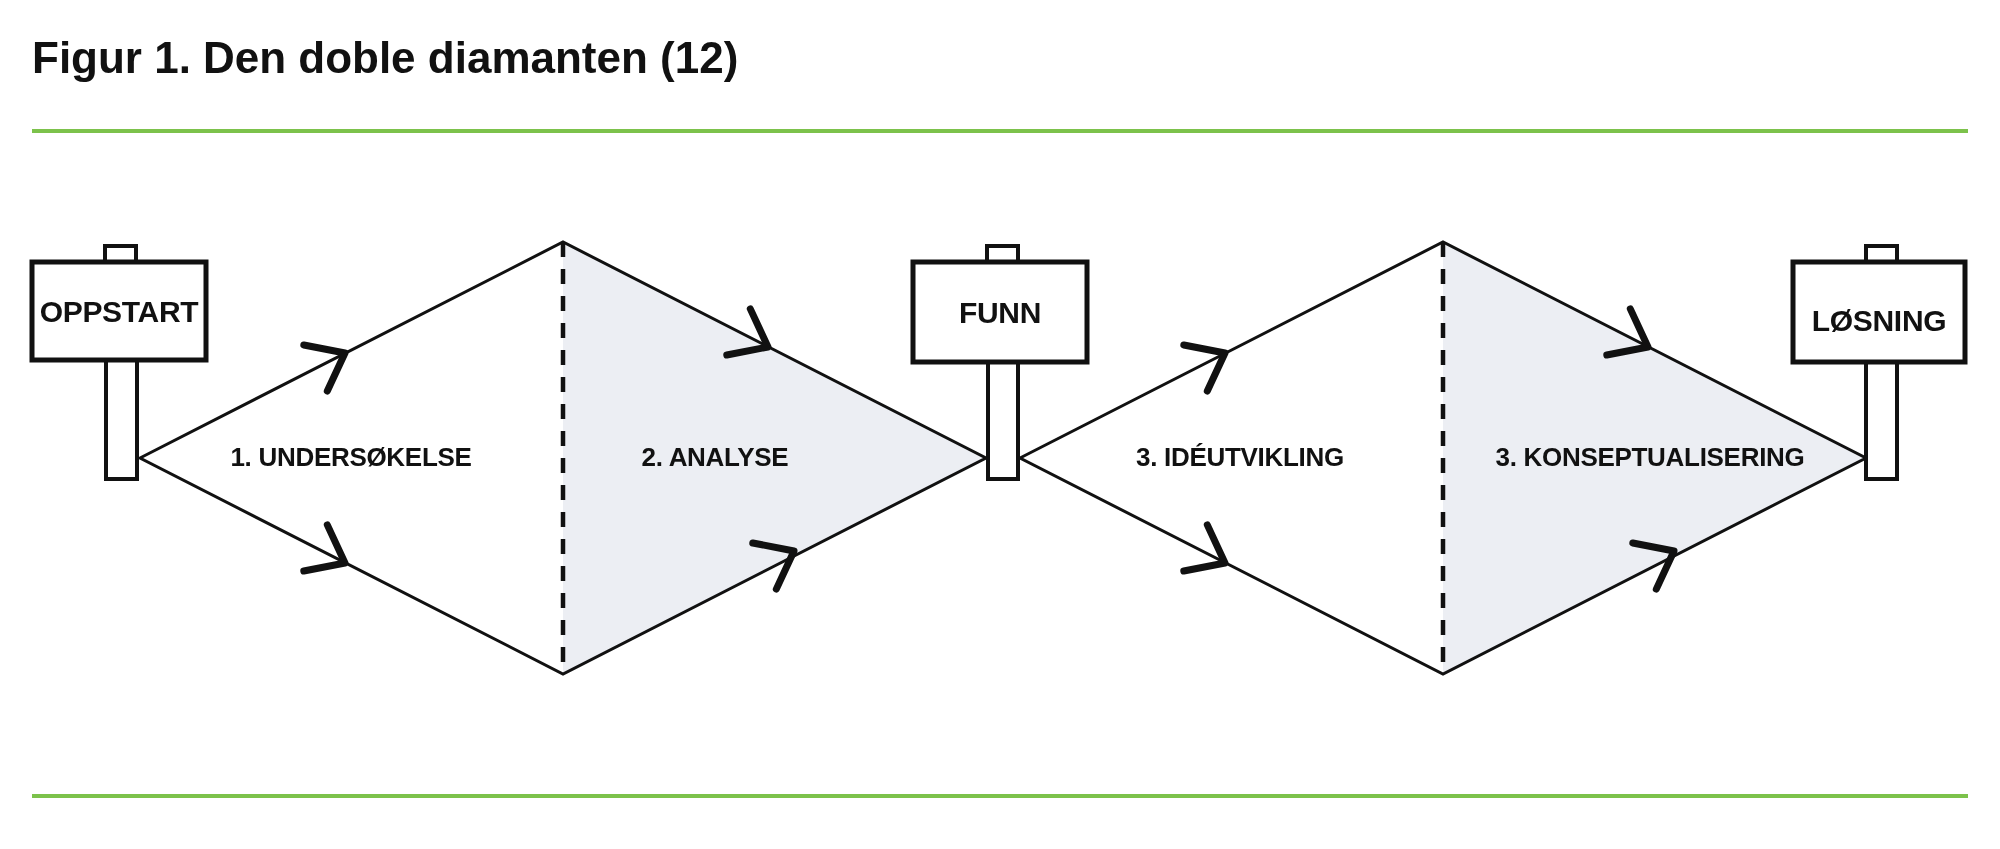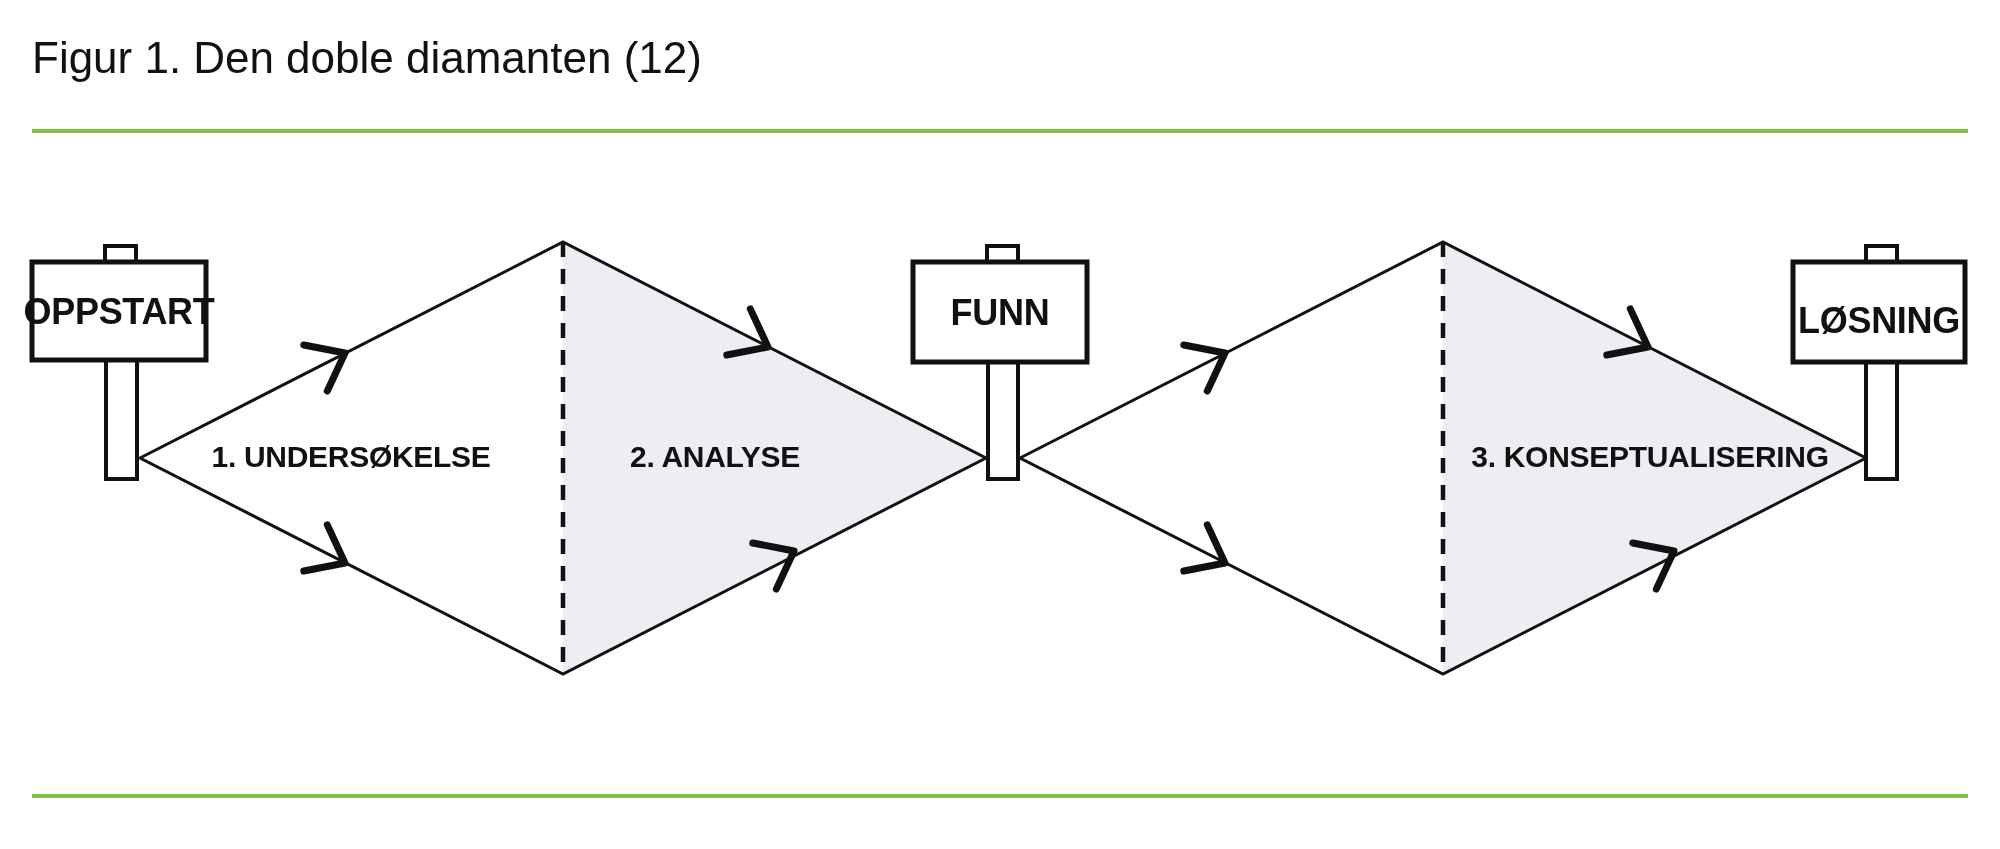--- a/index.html
+++ b/index.html
@@ -18,52 +18,52 @@
   }
   .figure-title {
     position: absolute;
     left: 32px;
     top: 34px;
     font-size: 44px;
     line-height: 1.1;
     color: #111111;
     white-space: nowrap;
   }
-  .figure-title .t-prefix { font-weight: 400; }
-  .figure-title .t-rest { font-weight: 400; margin-left: 12px; }
+  .figure-title .t-prefix { font-weight: 700; }
+  .figure-title .t-rest { font-weight: 700; margin-left: 12px; }
   .rule {
     position: absolute;
     left: 32px;
     width: 1936px;
     height: 4px;
   }
   .rule-top { top: 129px; }
   .rule-bottom { top: 794px; }
   .diagram-svg {
     position: absolute;
     left: 0;
     top: 0;
     width: 2000px;
     height: 849px;
   }
   .diagram-label {
     position: absolute;
     transform: translate(-50%, -50%);
     font-weight: 700;
-    font-size: 30px;
+    font-size: 26px;
     letter-spacing: -0.3px;
     white-space: nowrap;
     color: #111111;
     text-align: center;
   }
   .sign-label {
     position: absolute;
     transform: translate(-50%, -50%);
     font-weight: 700;
-    font-size: 36px;
+    font-size: 30px;
     letter-spacing: -0.3px;
     white-space: nowrap;
     color: #111111;
     text-align: center;
   }
 </style>
 </head>
 <body>
 
 <div class="page">
@@ -116,17 +116,18 @@
       <rect x="1793" y="262" width="172" height="100" fill="#ffffff" stroke="#111111" stroke-width="5"></rect>
     </g>
   </svg>
 
   <div class="sign-label" style="left:119px; top:312px;">OPPSTART</div>
   <div class="sign-label" style="left:1000px; top:313px;">FUNN</div>
   <div class="sign-label" style="left:1879px; top:313px;margin-top:8px;">LØSNING</div>
 
   <div class="diagram-label" style="left:351px; top:457px;">1. UNDERSØKELSE</div>
   <div class="diagram-label" style="left:695px; top:457px;margin-left:20px;">2. ANALYSE</div>
+  <div class="diagram-label" style="left:1240px; top:457px;">3. IDÉUTVIKLING</div>
   <div class="diagram-label" style="left:1650px; top:457px;">3. KONSEPTUALISERING</div>
 
   <div class="rule rule-bottom" style="background:#7cc24b;"></div>
 
 </div>
 
 </body></html>

